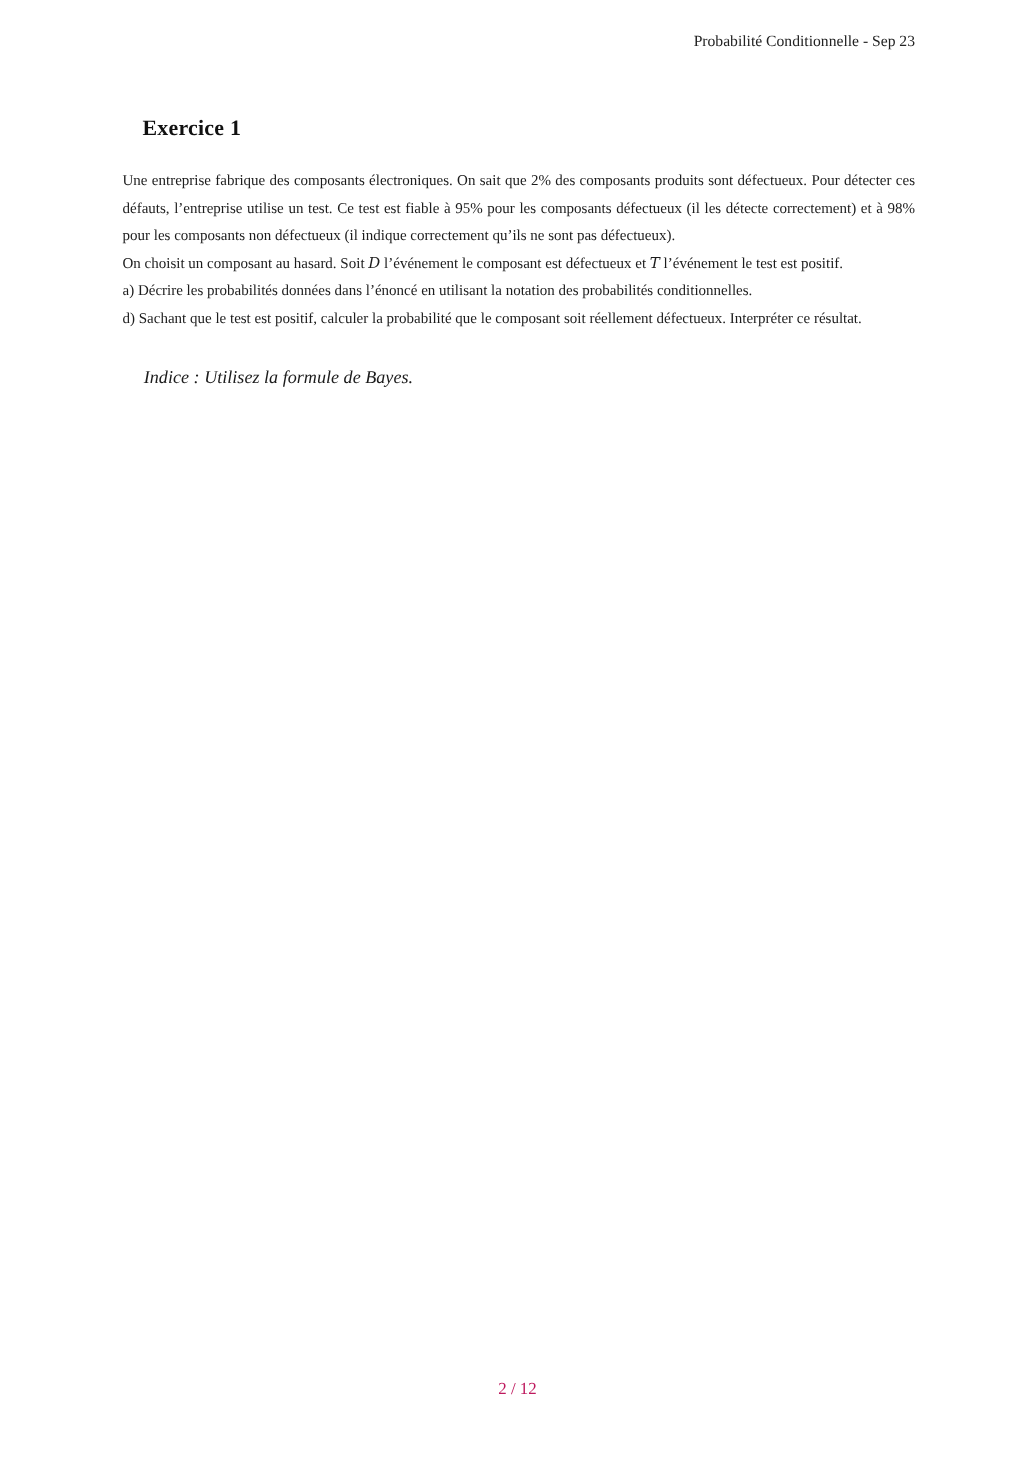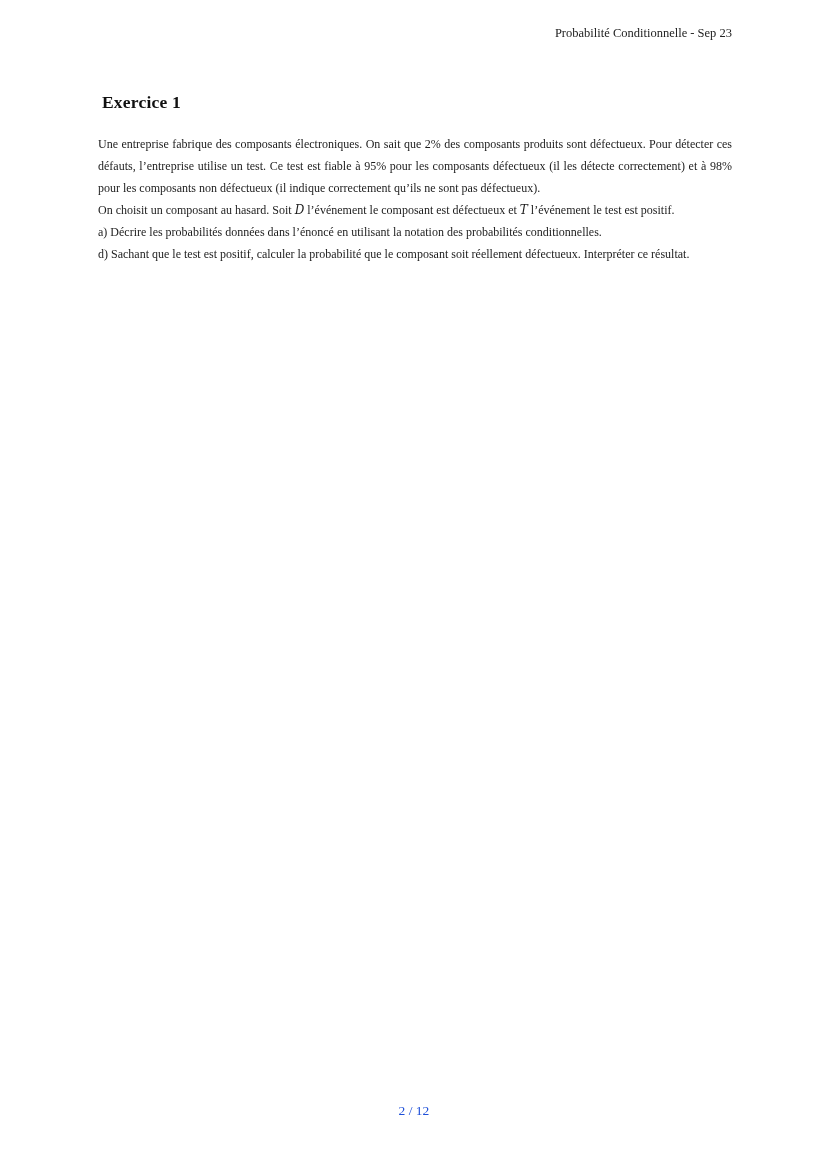--- a/index.html
+++ b/index.html
@@ -28,21 +28,21 @@
   }
   .content {
     position: absolute;
     top: 92px;
     left: 98px;
     width: 634px;
   }
   .exercise-title {
     font-size: 17.5px;
     font-weight: bold;
-    margin: 0 0 20px 4px;
+    margin: 0 0 20px 16px;
     color: #111111;
     letter-spacing: 0.2px;
   }
   .para {
     margin: 0;
     font-size: 12px;
     line-height: 22px;
     text-align: justify;
     hyphens: manual;
     -webkit-hyphens: manual;
@@ -62,21 +62,21 @@
     font-style: italic;
     text-align: left;
   }
   .footer {
     position: absolute;
     bottom: 52px;
     left: 0;
     width: 100%;
     text-align: center;
     font-size: 13.5px;
-    color: #1d4ed8;
+    color: #be185d;
   }
 </style>
 </head>
 <body>
 
 <div class="page">
 
   <div class="header">
     <span>Probabilité Conditionnelle - Sep 23</span>
   </div>
@@ -87,20 +87,21 @@
 
     <p class="para"><span>Une entreprise fabrique des composants électroniques. On sait que 2% des composants produits sont défectueux. Pour détecter ces défauts, l’entreprise utilise un test. Ce test est fiable à 95% pour les composants défectueux (il les détecte correctement) et à 98% pour les composants non défectueux (il indique correctement qu’ils ne sont pas défectueux).</span></p>
 
     <p class="para"><span>On choisit un composant au hasard. Soit </span><span class="seg-math">D</span><span> l’événement le composant est défectueux et </span><span class="seg-math">T</span><span> l’événement le test est positif.</span></p>
 
     <div class="questions">
       <p class="para"><span>a) Décrire les probabilités données dans l’énoncé en utilisant la notation des probabilités condition­nelles.</span></p>
       <p class="para"><span>d) Sachant que le test est positif, calculer la probabilité que le composant soit réellement défectueux. Interpréter ce résultat.</span></p>
     </div>
 
+    <p class="hint"><span>Indice : Utilisez la formule de Bayes.</span></p>
 
   </div>
 
   <div class="footer">
     <span>2 / 12</span>
   </div>
 
 </div>
 
 </body></html>

